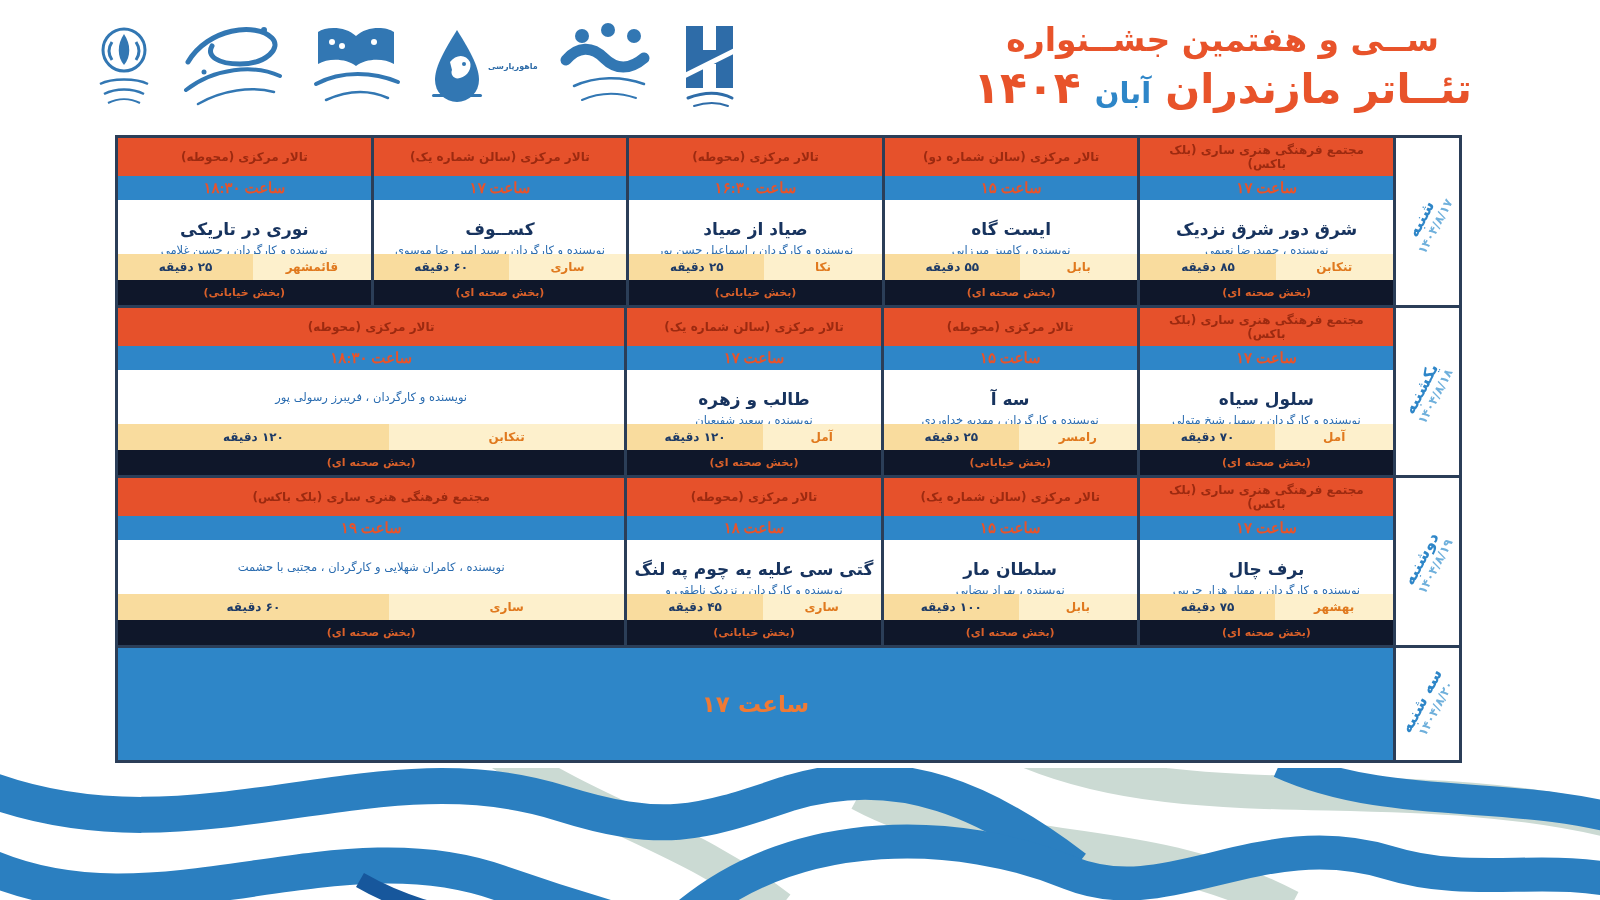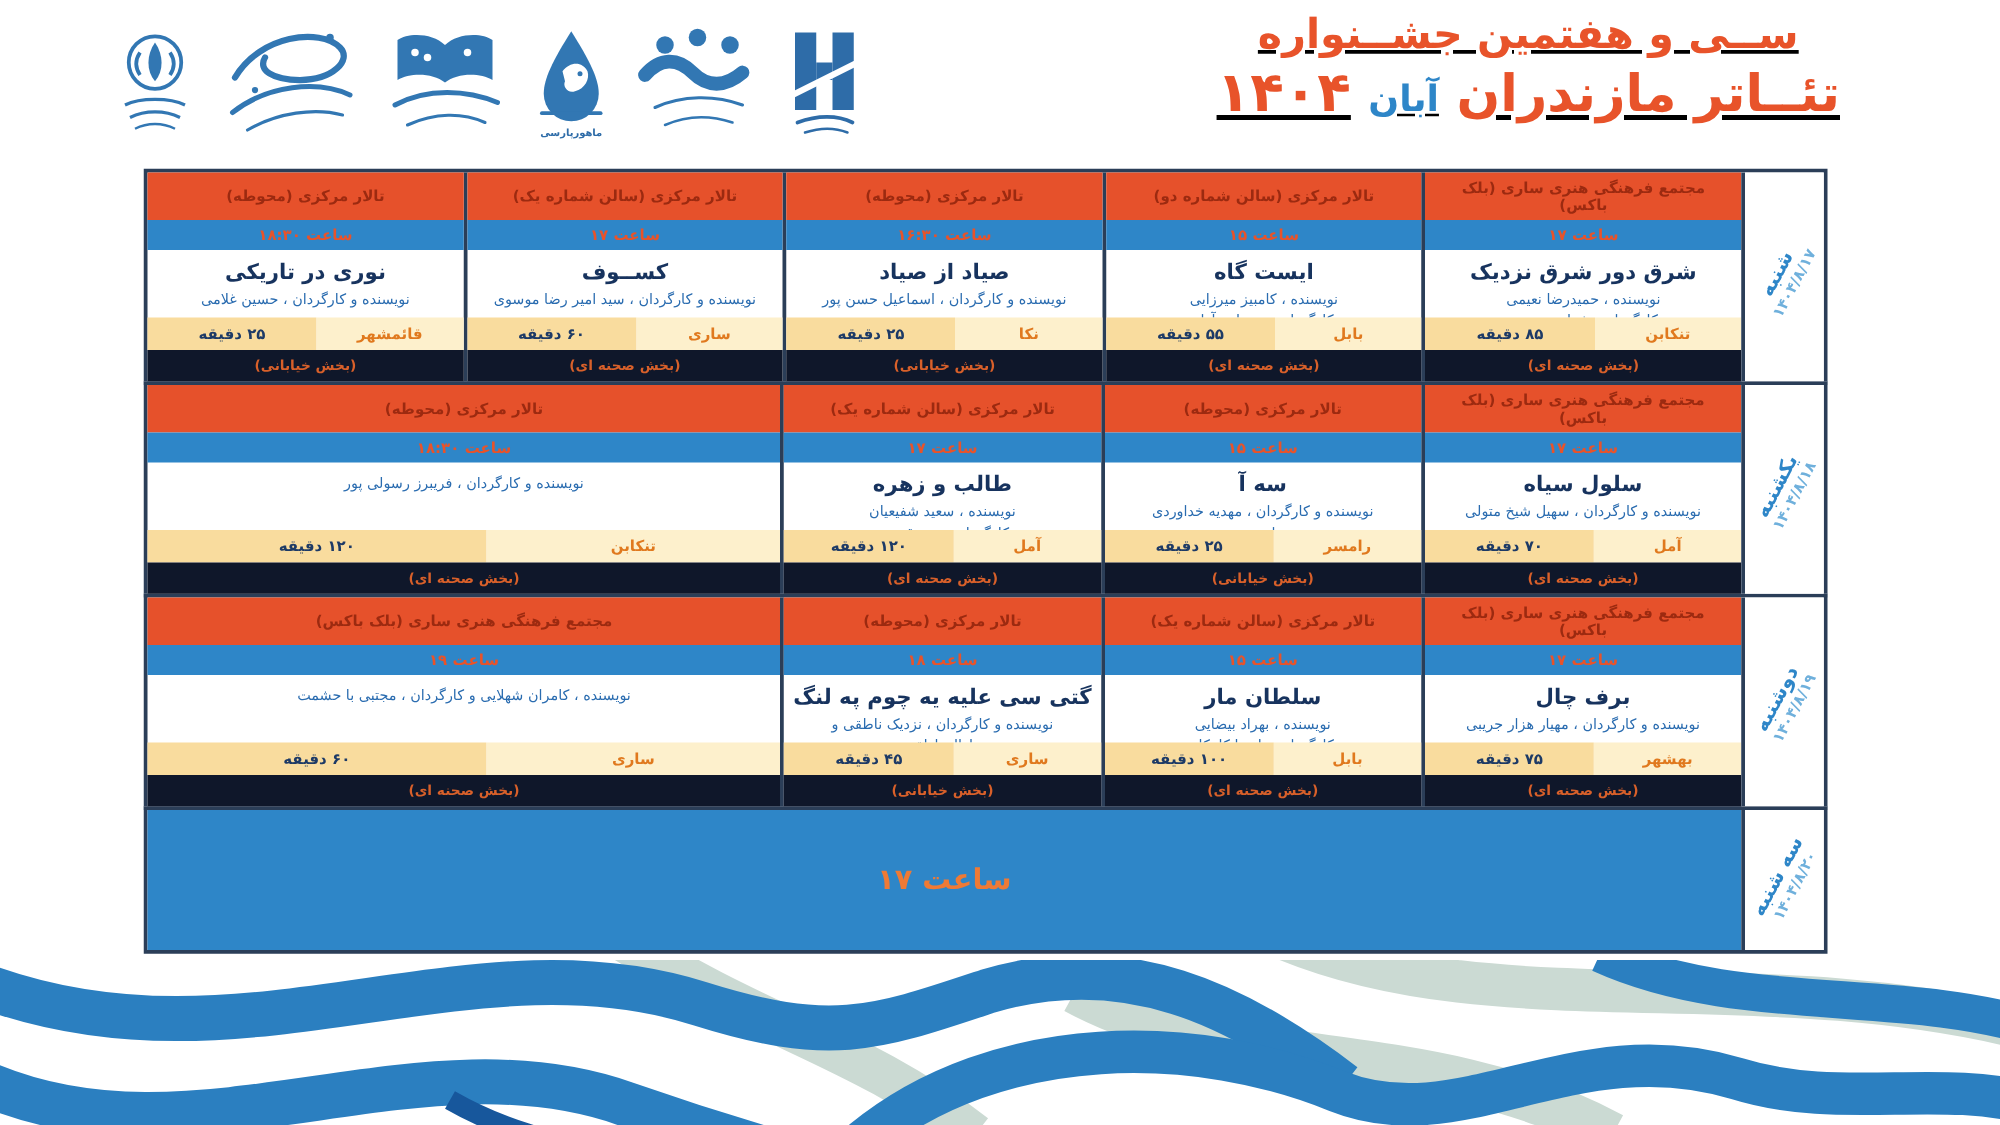--- a/index.html
+++ b/index.html
@@ -1,51 +1,51 @@
 <!DOCTYPE html>
 <html lang="fa" dir="rtl"><head>
 <meta charset="utf-8">
 <style>
   * { box-sizing: border-box; margin: 0; padding: 0; }
   html,body { width:1600px; height:900px; background:#fff; overflow:hidden;
     font-family:"DejaVu Sans", sans-serif; direction:rtl; }
   .poster { position:relative; width:1600px; height:900px; background:#ffffff; }
 
   
-  .title-block { position:absolute; top:7px; right:128px; text-align:center;text-decoration:underline; }
+  .title-block { position:absolute; top:20px; right:128px; text-align:center; }
   .t1 { color:#e8532a; font-size:33px; font-weight:bold; letter-spacing:1px; }
   .t2 { display:flex; direction:rtl; align-items:baseline; justify-content:center; gap:14px; margin-top:3px; }
   .t2-main { color:#e8532a; font-size:41px; font-weight:bold; }
   .t2-month { color:#2e86c8; font-size:29px; font-weight:bold; }
   .t2-year { color:#e8532a; font-size:44px; font-weight:bold; }
 
   .logos { position:absolute; top:14px; left:92px; height:104px; display:flex;
     align-items:center; gap:22px; direction:ltr; }
-  .logo { display:flex; flex-direction:column; align-items:center; }
+  .logo { display:flex; flex-direction:row; align-items:center; }
   .logo-caption { color:#2e6ca8; font-size:8px; font-weight:bold; margin-top:1px; }
 
   
   .schedule { position:absolute; top:135px; right:138px; width:1347px; }
   .row { display:flex; border:3px solid #2b3e58; background:#fff; height:173px; }
   .row + .row { margin-top:-3px; }
   .row > *:not(:last-child) { border-left:3px solid #2b3e58; }
 
   .date-cell { flex:0 0 66px; position:relative; background:#fff; overflow:hidden; }
   .date-rot { position:absolute; top:50%; right:50%; transform:translate(50%,-50%) rotate(-62deg);
     text-align:center; white-space:nowrap; }
   .d-day { color:#2e86c8; font-weight:bold; font-size:16px; }
   .d-num { color:#6fb0dc; font-weight:bold; font-size:12px; }
 
   .cell { flex:1 1 0; min-width:0; display:flex; flex-direction:column; }
   .cell.wide { flex:2 1 0; }
   .venue { height:38px; background:#e6512b; color:#9c2a10; font-weight:bold; font-size:12px;
     display:flex; align-items:center; justify-content:center; text-align:center; padding:0 10px; }
-  .time { height:24px; background:#2e86c8; color:#e8532a; font-weight:bold; font-size:12px;
-    display:flex; align-items:center; justify-content:center; }
-  .body { flex:1; padding-top:8px; text-align:center; overflow:hidden; }
+  .time { height:24px; background:#2e86c8; color:#e8532a; font-weight:bold; font-size:15px;
+    display:flex; align-items:center; justify-content:center;font-family:Liberation Serif, serif; }
+  .body { flex:1; padding-top:19px; text-align:center; overflow:hidden; }
   .play-title { color:#17335e; font-size:17px; font-weight:bold; margin-bottom:3px; }
   .credit { color:#2a6cb0; font-size:11.5px; line-height:1.45; }
   .meta { height:26px; display:flex; font-weight:bold; font-size:12px; }
   .city { flex:1; background:#fdf0cc; color:#e0791e; display:flex; align-items:center; justify-content:center; }
   .dur { flex:1.15; background:#f9dc9e; color:#1d3a66; display:flex; align-items:center; justify-content:center; }
   .section { height:25px; background:#0f172a; color:#d8602a; font-size:11px; font-weight:bold;
     display:flex; align-items:center; justify-content:center; }
 
   .row.closing { height:118px; }
   .closing-main { flex:1; background:#2e86c8; display:flex; flex-direction:column;

